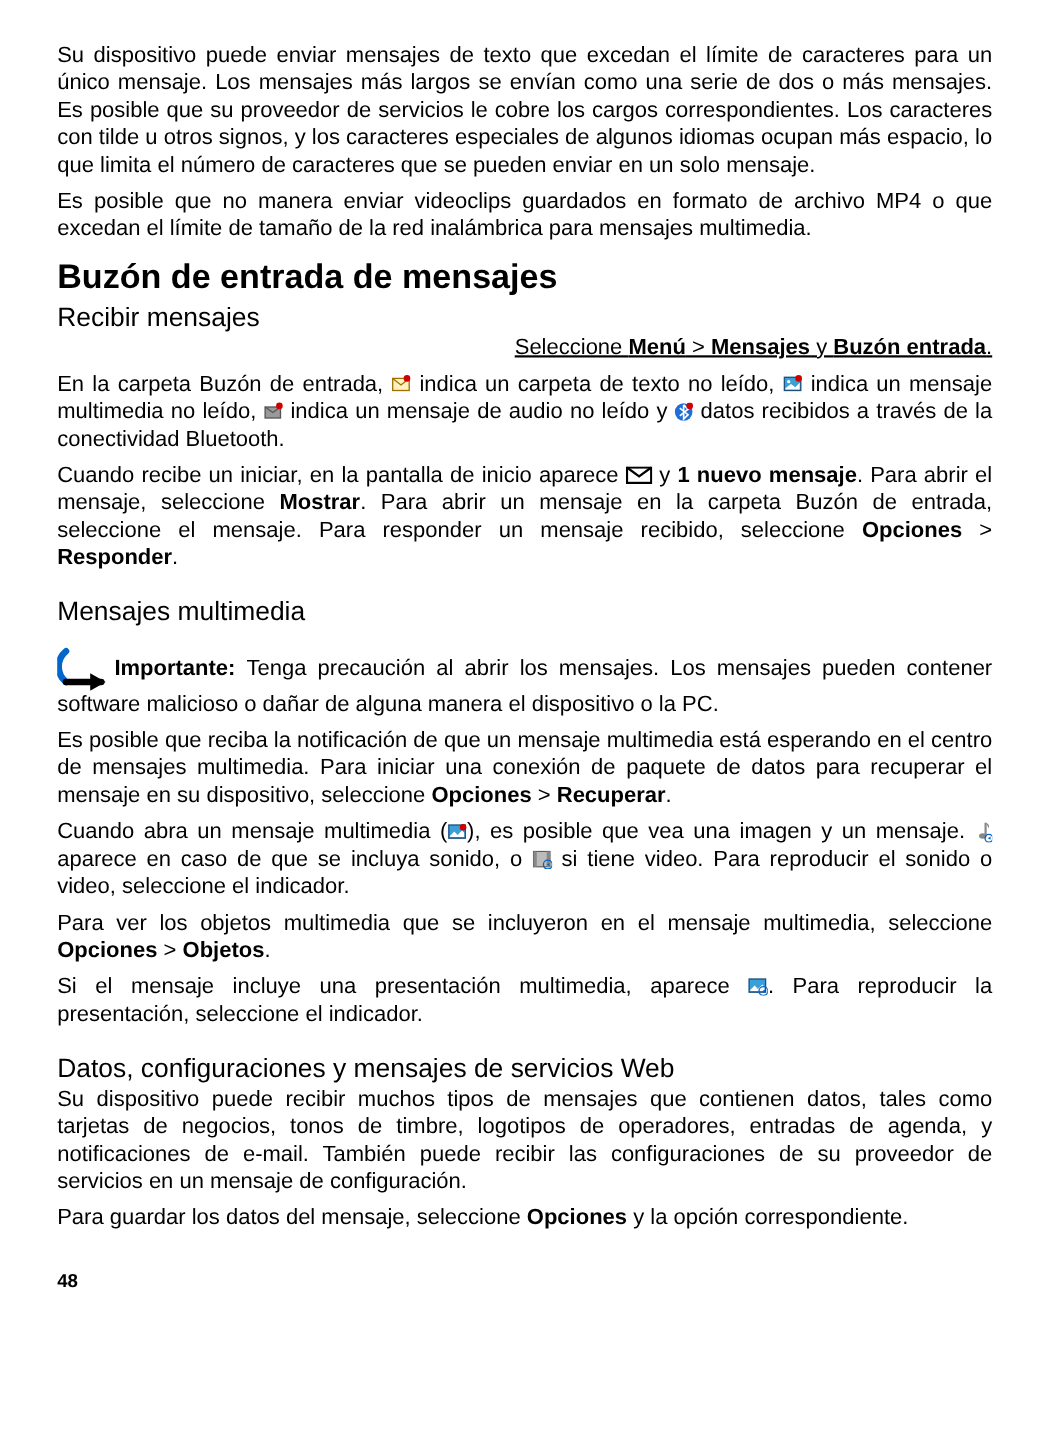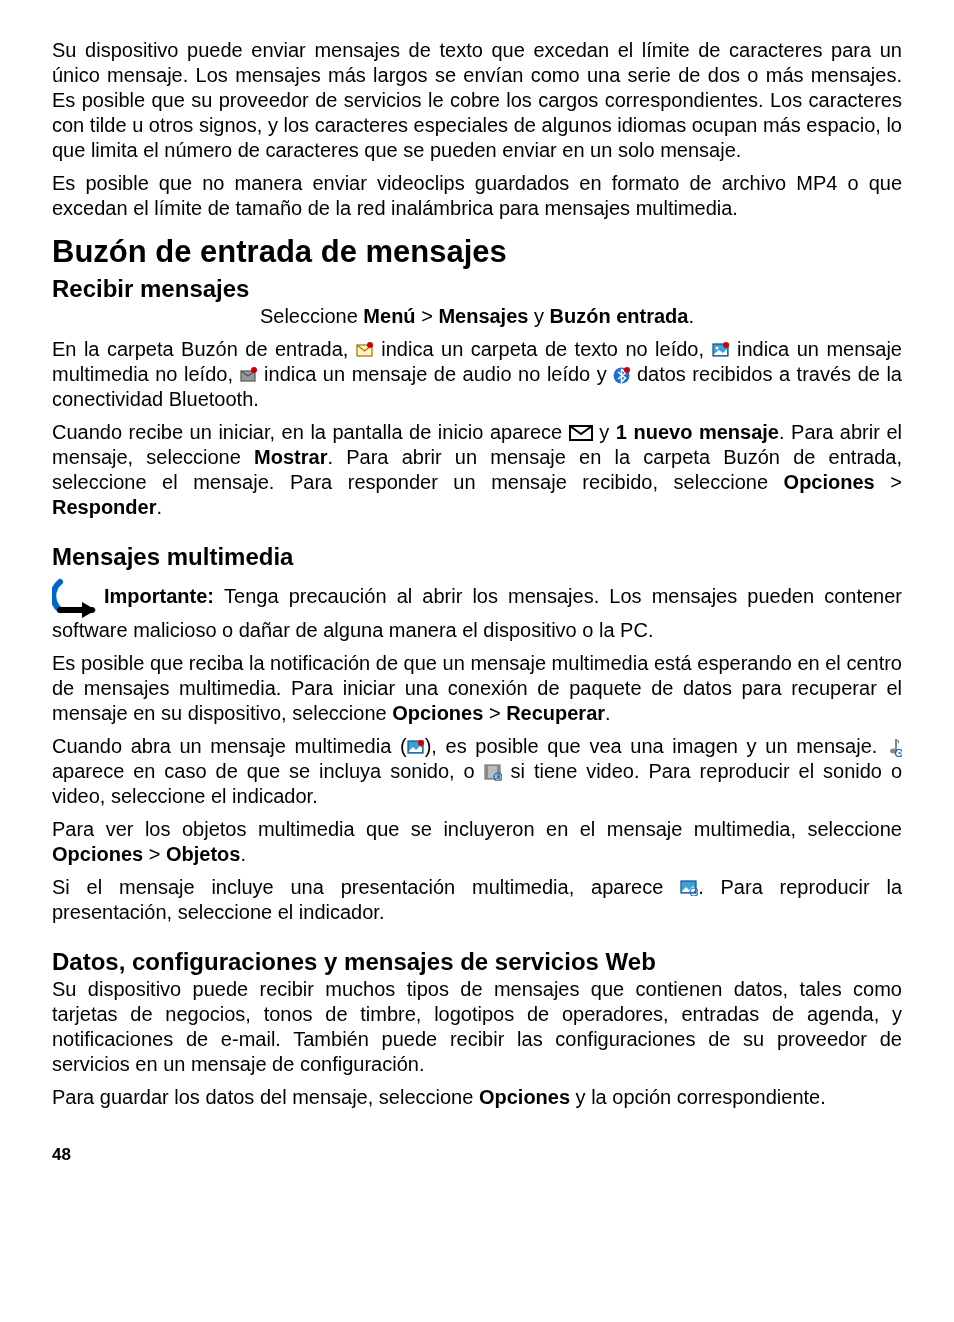--- a/index.html
+++ b/index.html
@@ -15,52 +15,51 @@
   }
   p { margin: 0 0 8px 0; }
   h1 {
     font-size: 31px;
     font-weight: bold;
     margin: 12px 0 0 0;
     text-align: left;
   }
   h2 {
     font-size: 24px;
-    font-weight: bold;
+    font-weight: normal;
     margin: 2px 0 0 0;
     text-align: left;
   }
   h2.spaced { margin-top: 22px; }
   .b { font-weight: bold; }
   .icon {
     display: inline-block;
     vertical-align: middle;
     line-height: 0;
   }
   .footer {
     display: flex;
-    justify-content: center;
+    justify-content: flex-start;
     font-weight: bold;
     font-size: 17px;
     margin-top: 34px;
     text-align: left;
-    flex-direction: column;
   }
   svg { vertical-align: middle; }
 </style>
 </head>
 <body>
 
 <p>Su dispositivo puede enviar mensajes de texto que excedan el límite de caracteres para un único mensaje. Los mensajes más largos se envían como una serie de dos o más mensajes. Es posible que su proveedor de servicios le cobre los cargos correspondientes. Los caracteres con tilde u otros signos, y los caracteres especiales de algunos idiomas ocupan más espacio, lo que limita el número de caracteres que se pueden enviar en un solo mensaje.</p>
 <p>Es posible que no manera enviar videoclips guardados en formato de archivo MP4 o que excedan el límite de tamaño de la red inalámbrica para mensajes multimedia.</p>
 
 <h1>Buzón de entrada de mensajes</h1>
 
 <h2>Recibir mensajes</h2>
-<p style="text-align:center;">
+<p style="text-align:right;text-decoration:underline;">
   <span>Seleccione </span><span class="b">Menú</span><span> &gt; </span><span class="b">Mensajes</span><span> y </span><span class="b">Buzón entrada</span><span>.</span>
 </p>
 
 <p>
   <span>En la carpeta Buzón de entrada, </span><span class="icon"><svg width="18" height="16">
         <rect x="1" y="3" width="15" height="11" fill="#fff3c4" stroke="#a07000" stroke-width="1.2"></rect>
         <path d="M1 3 L8.5 9 L16 3" fill="none" stroke="#a07000" stroke-width="1.2"></path>
         <circle cx="14" cy="3" r="3" fill="#d00000"></circle>
       </svg></span><span> indica un carpeta de texto no leído, </span><span class="icon"><svg width="18" height="16">
         <rect x="1" y="2" width="15" height="12" fill="#3aa0d8" stroke="#1a5080" stroke-width="1.2"></rect>
@@ -80,21 +79,21 @@
 
 <p>
   <span>Cuando recibe un iniciar, en la pantalla de inicio aparece </span><span class="icon"><svg width="24" height="16">
         <rect x="1" y="1" width="22" height="14" fill="#fff" stroke="#000" stroke-width="2"></rect>
         <path d="M1 1 L12 9 L23 1" fill="none" stroke="#000" stroke-width="2"></path>
       </svg></span><span> y </span><span class="b">1 nuevo mensaje</span><span>. Para abrir el mensaje, seleccione </span><span class="b">Mostrar</span><span>. Para abrir un mensaje en la carpeta Buzón de entrada, seleccione el mensaje. Para responder un mensaje recibido, seleccione </span><span class="b">Opciones</span><span> &gt; </span><span class="b">Responder</span><span>.</span>
 </p>
 
 <h2 class="spaced">Mensajes multimedia</h2>
 
-<p style="margin-top:6px;">
+<p style="margin-top:16px;">
   <span class="icon" style="margin-right:4px;"><svg width="48" height="40">
         <path d="M8 4 A18 18 0 0 0 8 32" fill="none" stroke="#0066cc" stroke-width="6" stroke-linecap="round"></path>
         <path d="M8 32 L40 32" fill="none" stroke="#000" stroke-width="6" stroke-linecap="round"></path>
         <path d="M30 24 L44 32 L30 40 Z" fill="#000"></path>
       </svg></span><span class="b">Importante: </span><span> Tenga precaución al abrir los mensajes. Los mensajes pueden contener software malicioso o dañar de alguna manera el dispositivo o la PC.</span>
 </p>
 
 <p>
   <span>Es posible que reciba la notificación de que un mensaje multimedia está esperando en el centro de mensajes multimedia. Para iniciar una conexión de paquete de datos para recuperar el mensaje en su dispositivo, seleccione </span><span class="b">Opciones</span><span> &gt; </span><span class="b">Recuperar</span><span>.</span>
 </p>

